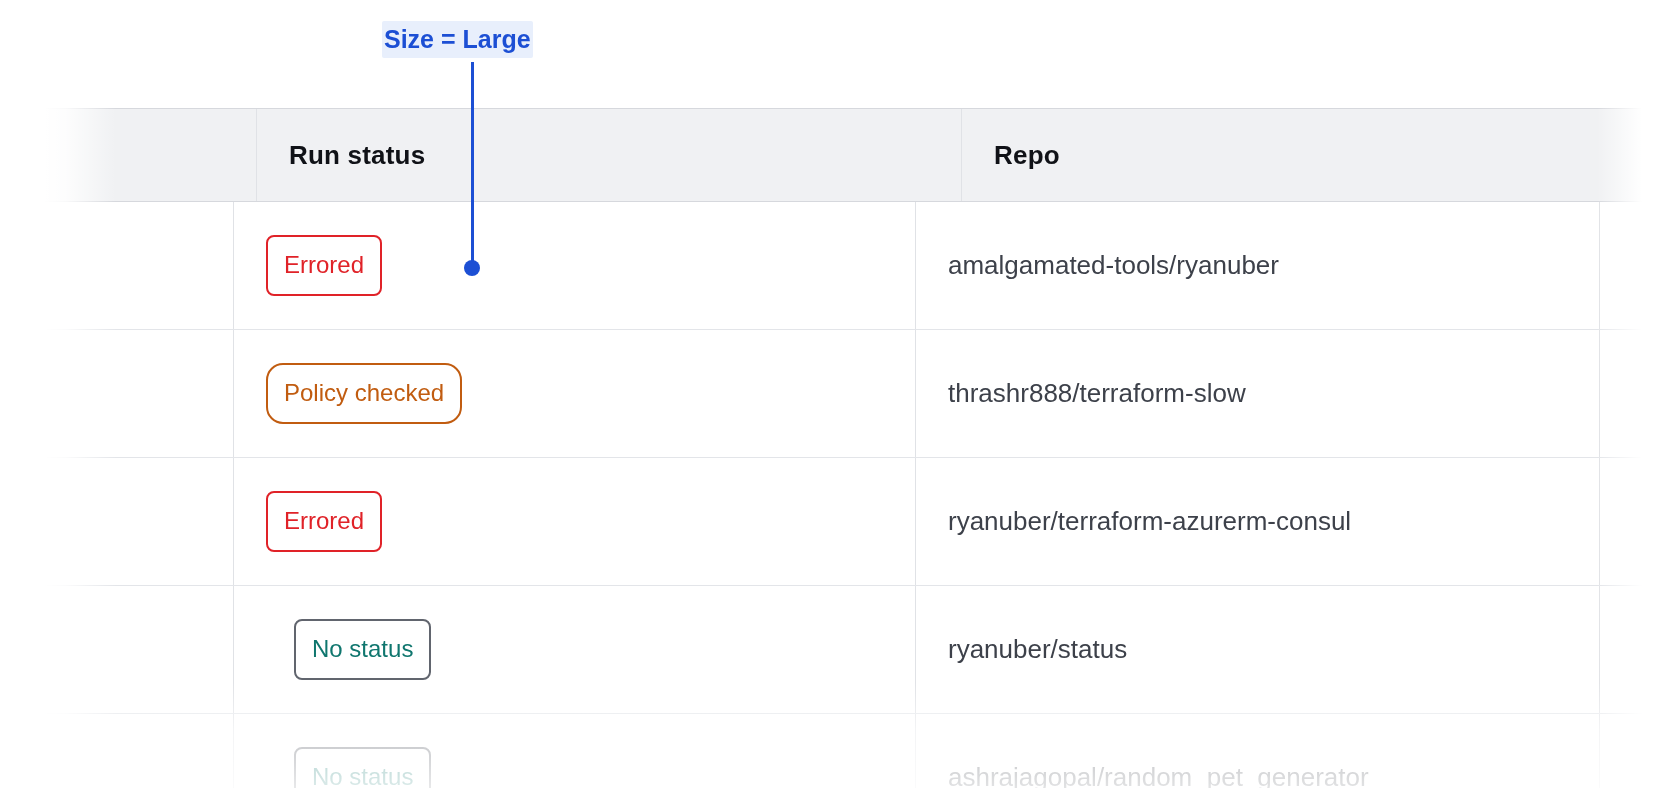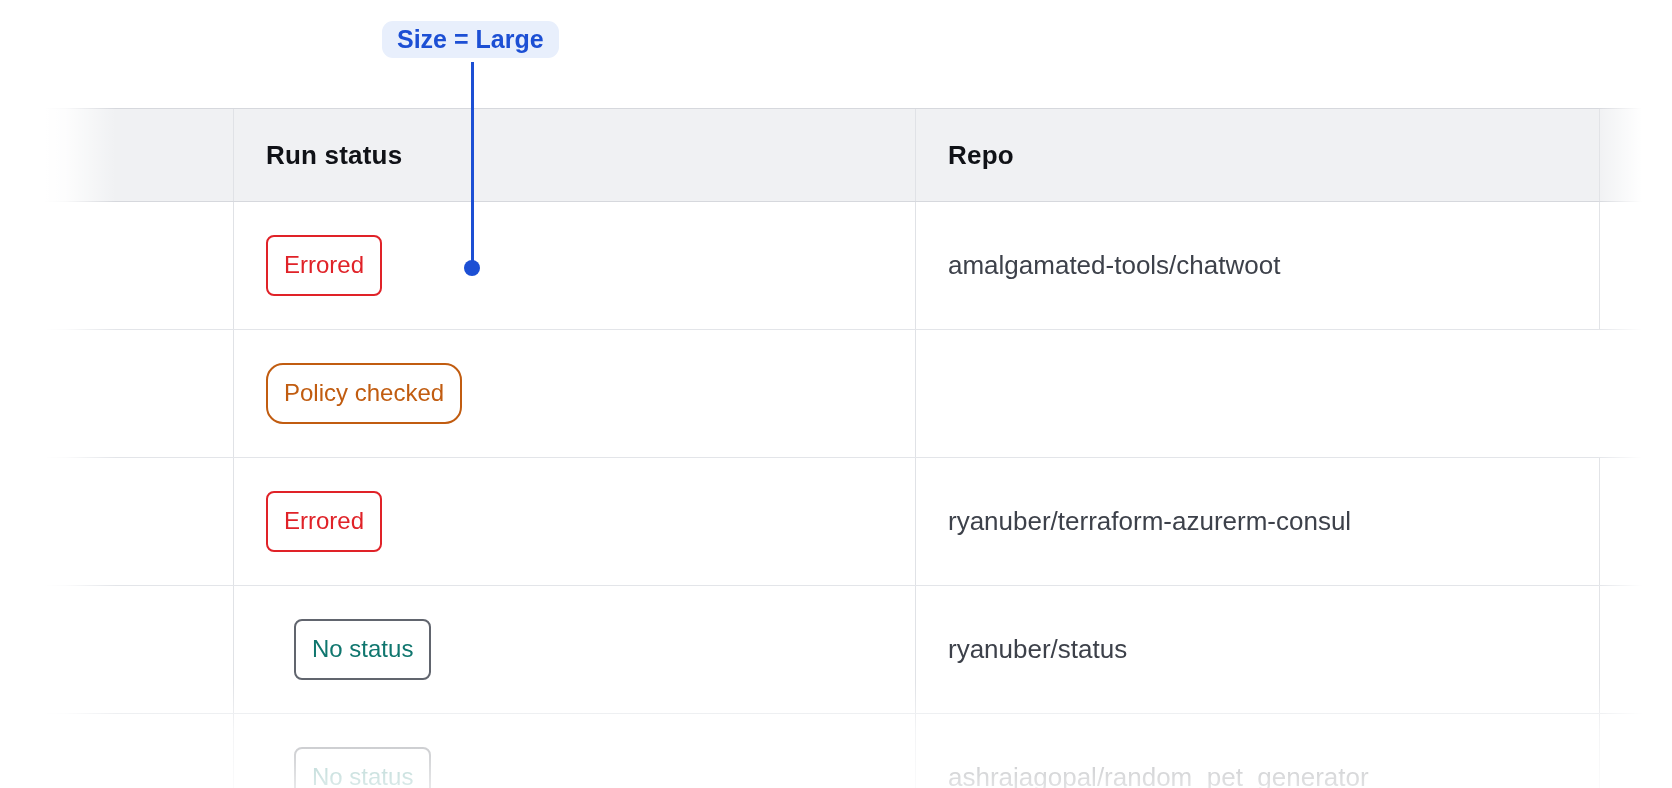--- a/index.html
+++ b/index.html
@@ -9,25 +9,25 @@
     width:1672px; height:788px;
     overflow:hidden;
     background:#ffffff;
     font-family:"Liberation Sans", sans-serif;
   }
 
   
   .ann-pill {
     position:absolute; left:382px; top:21px;
     height:37px; line-height:37px;
-    padding:0 15px;
+    padding:0 2px;
     background:#e8effc;
     color:#1c4fd4;
     font-size:25px; font-weight:700;
-    border-radius:11px;
+    border-radius:2px;
     white-space:nowrap;
     z-index:20;
   }
   .ann-line {
     position:absolute; left:471px; top:62px;
     width:3px; height:200px;
     background:#1c4fd4;
     z-index:20;
   }
   .ann-dot {
@@ -46,20 +46,21 @@
   }
   .tr {
     display:grid;
     grid-template-columns:188px 682px 684px minmax(0,1fr);
   }
   .thead-row {
     height:94px;
     background:#f0f1f3;
     border-top:1px solid #d6d8dd;
     border-bottom:1px solid #d6d8dd;
+    gap:23px;
   }
   .body-row {
     height:128px;
     background:#ffffff;
     border-bottom:1px solid #e3e5e9;
   }
   .td, .th {
     display:flex; align-items:center;
     padding-left:32px;
     min-width:0;
@@ -122,29 +123,32 @@
       <div class="th divided">Repo</div>
       <div class="th divided"></div>
     </div>
 
     <div class="tr body-row">
       <div class="td"></div>
       <div class="td divided">
         <span class="badge" data-variant="critical">Errored</span>
       </div>
       <div class="td divided">
-        <span class="repo-name">amalgamated-tools/chatwoot</span>
+        <span class="repo-name">amalgamated-tools/ryanuber</span>
       </div>
       <div class="td divided"></div>
     </div>
 
     <div class="tr body-row">
       <div class="td"></div>
       <div class="td divided">
         <span class="badge" data-variant="warning">Policy checked</span>
+      </div>
+      <div class="td divided">
+        <span class="repo-name">thrashr888/terraform-slow</span>
       </div>
       <div class="td divided"></div>
     </div>
 
     <div class="tr body-row">
       <div class="td"></div>
       <div class="td divided">
         <span class="badge" data-variant="critical">Errored</span>
       </div>
       <div class="td divided">

